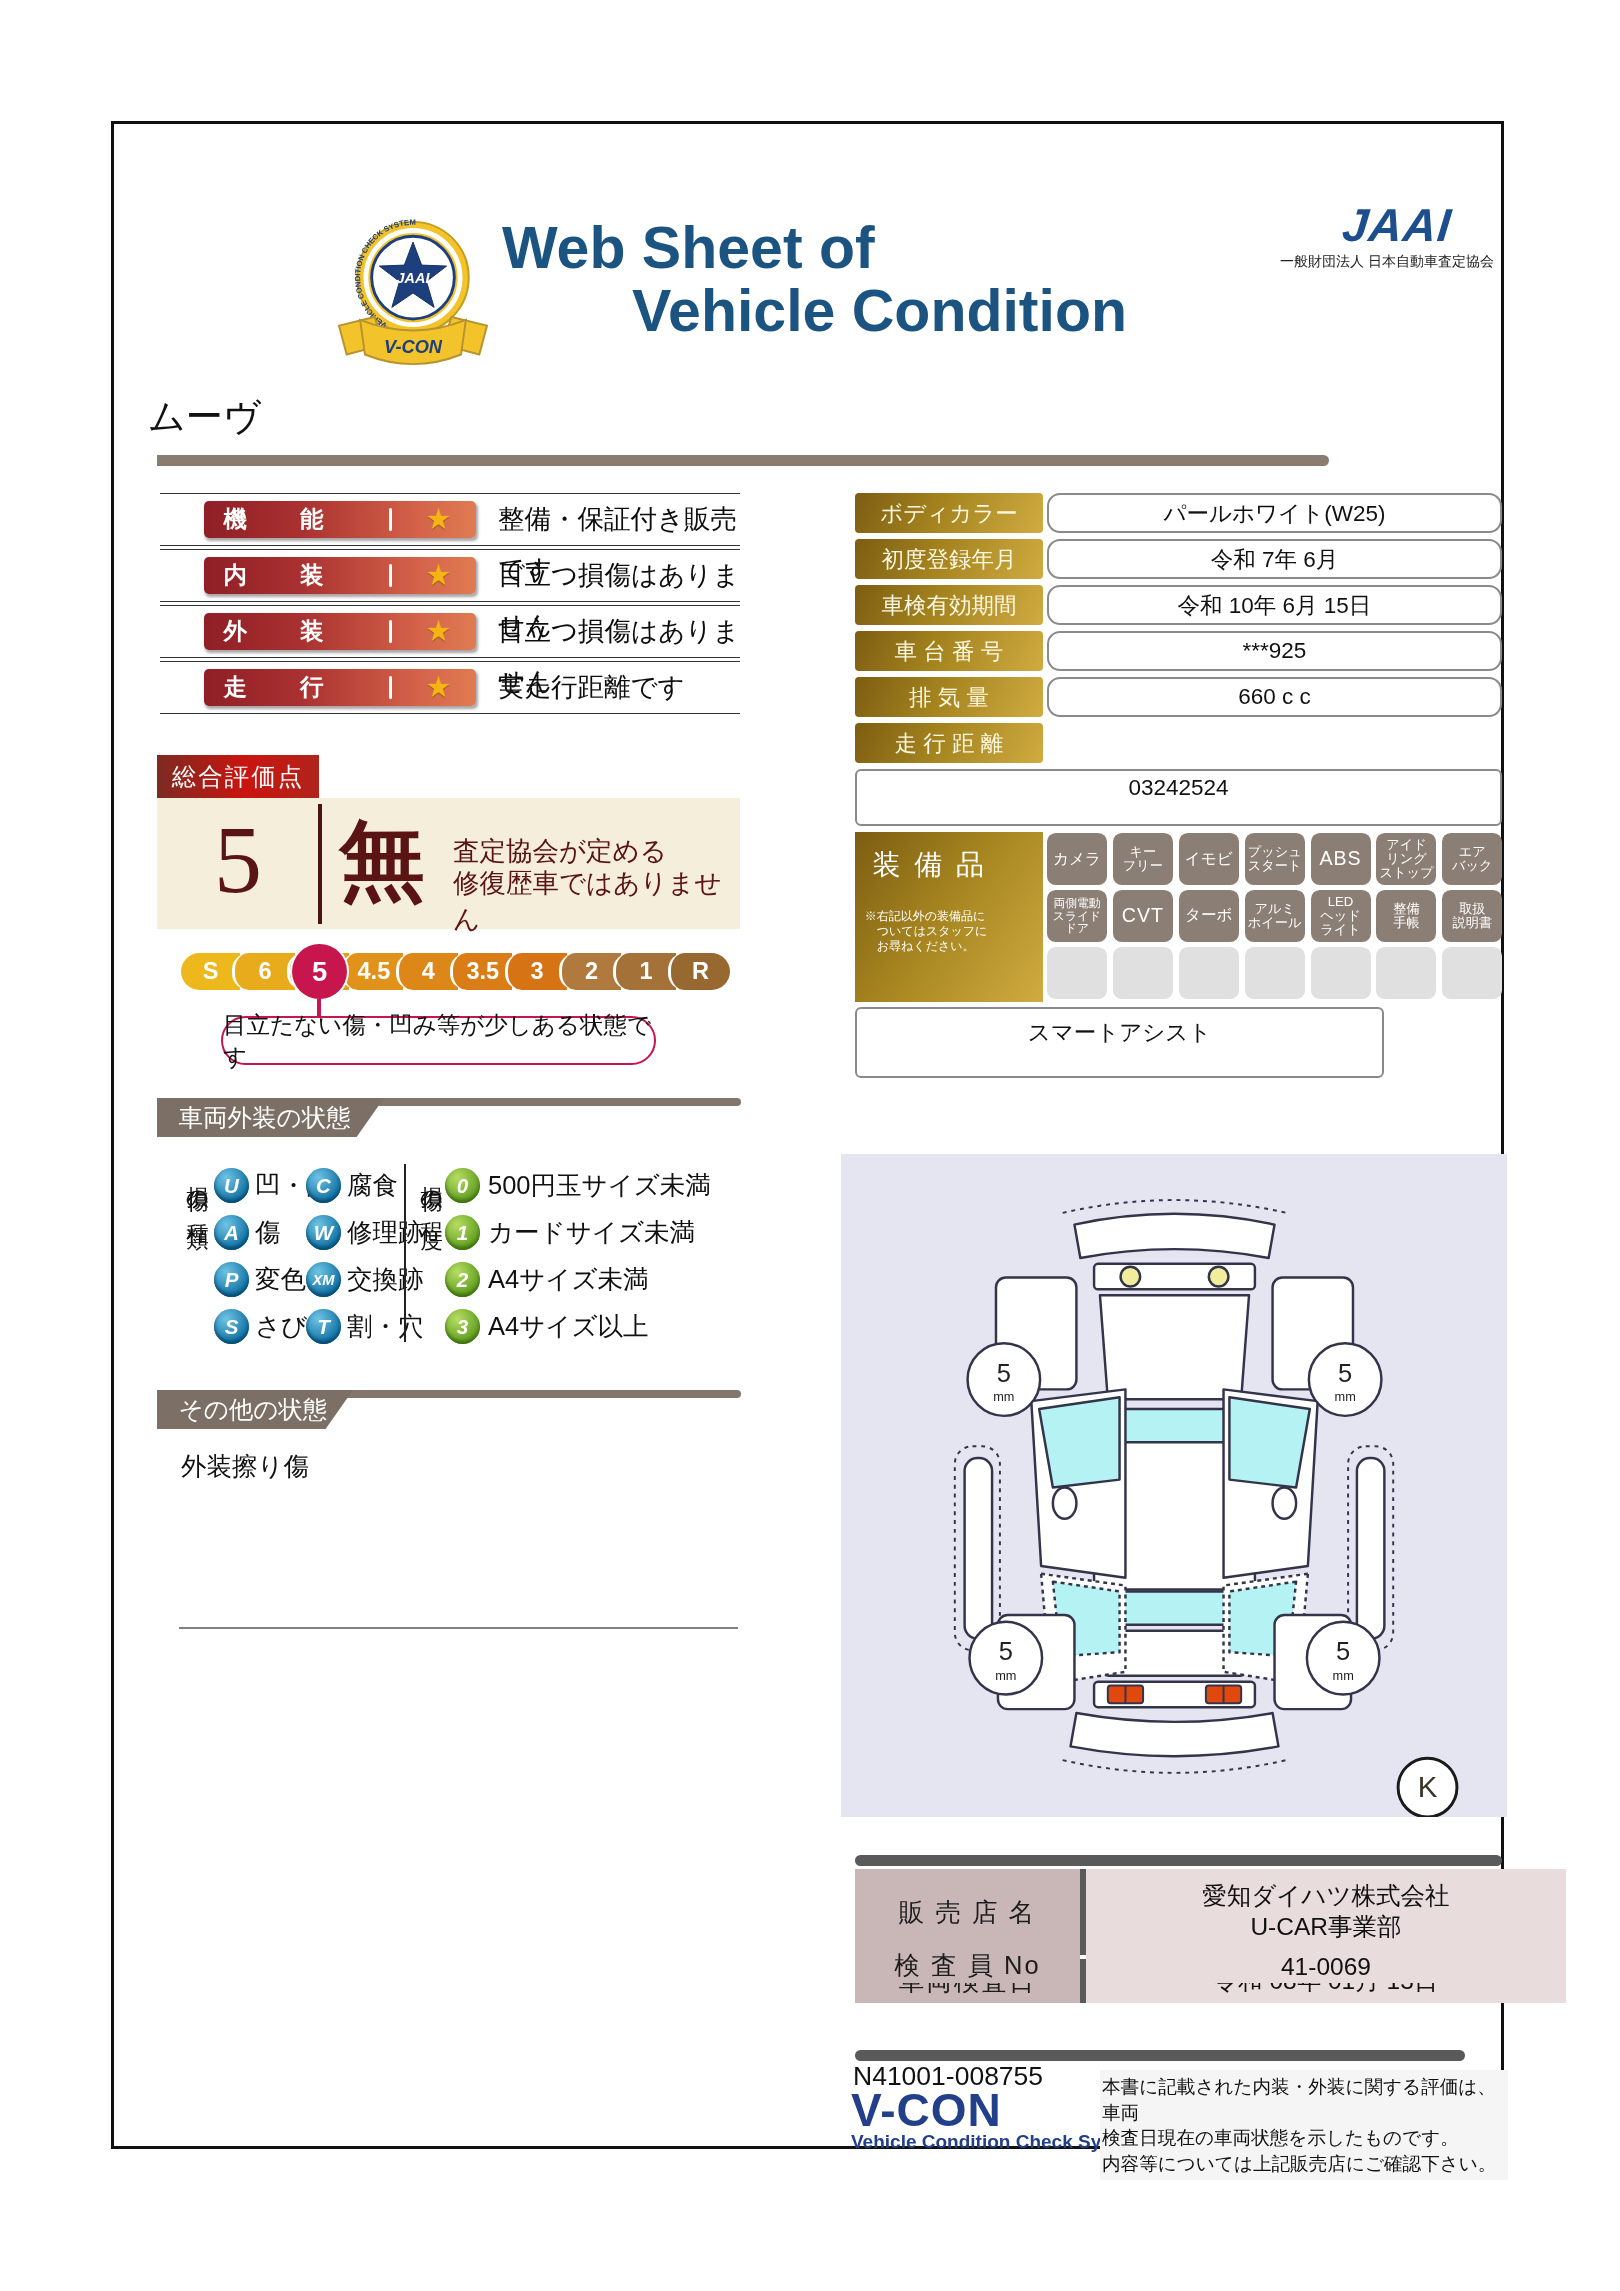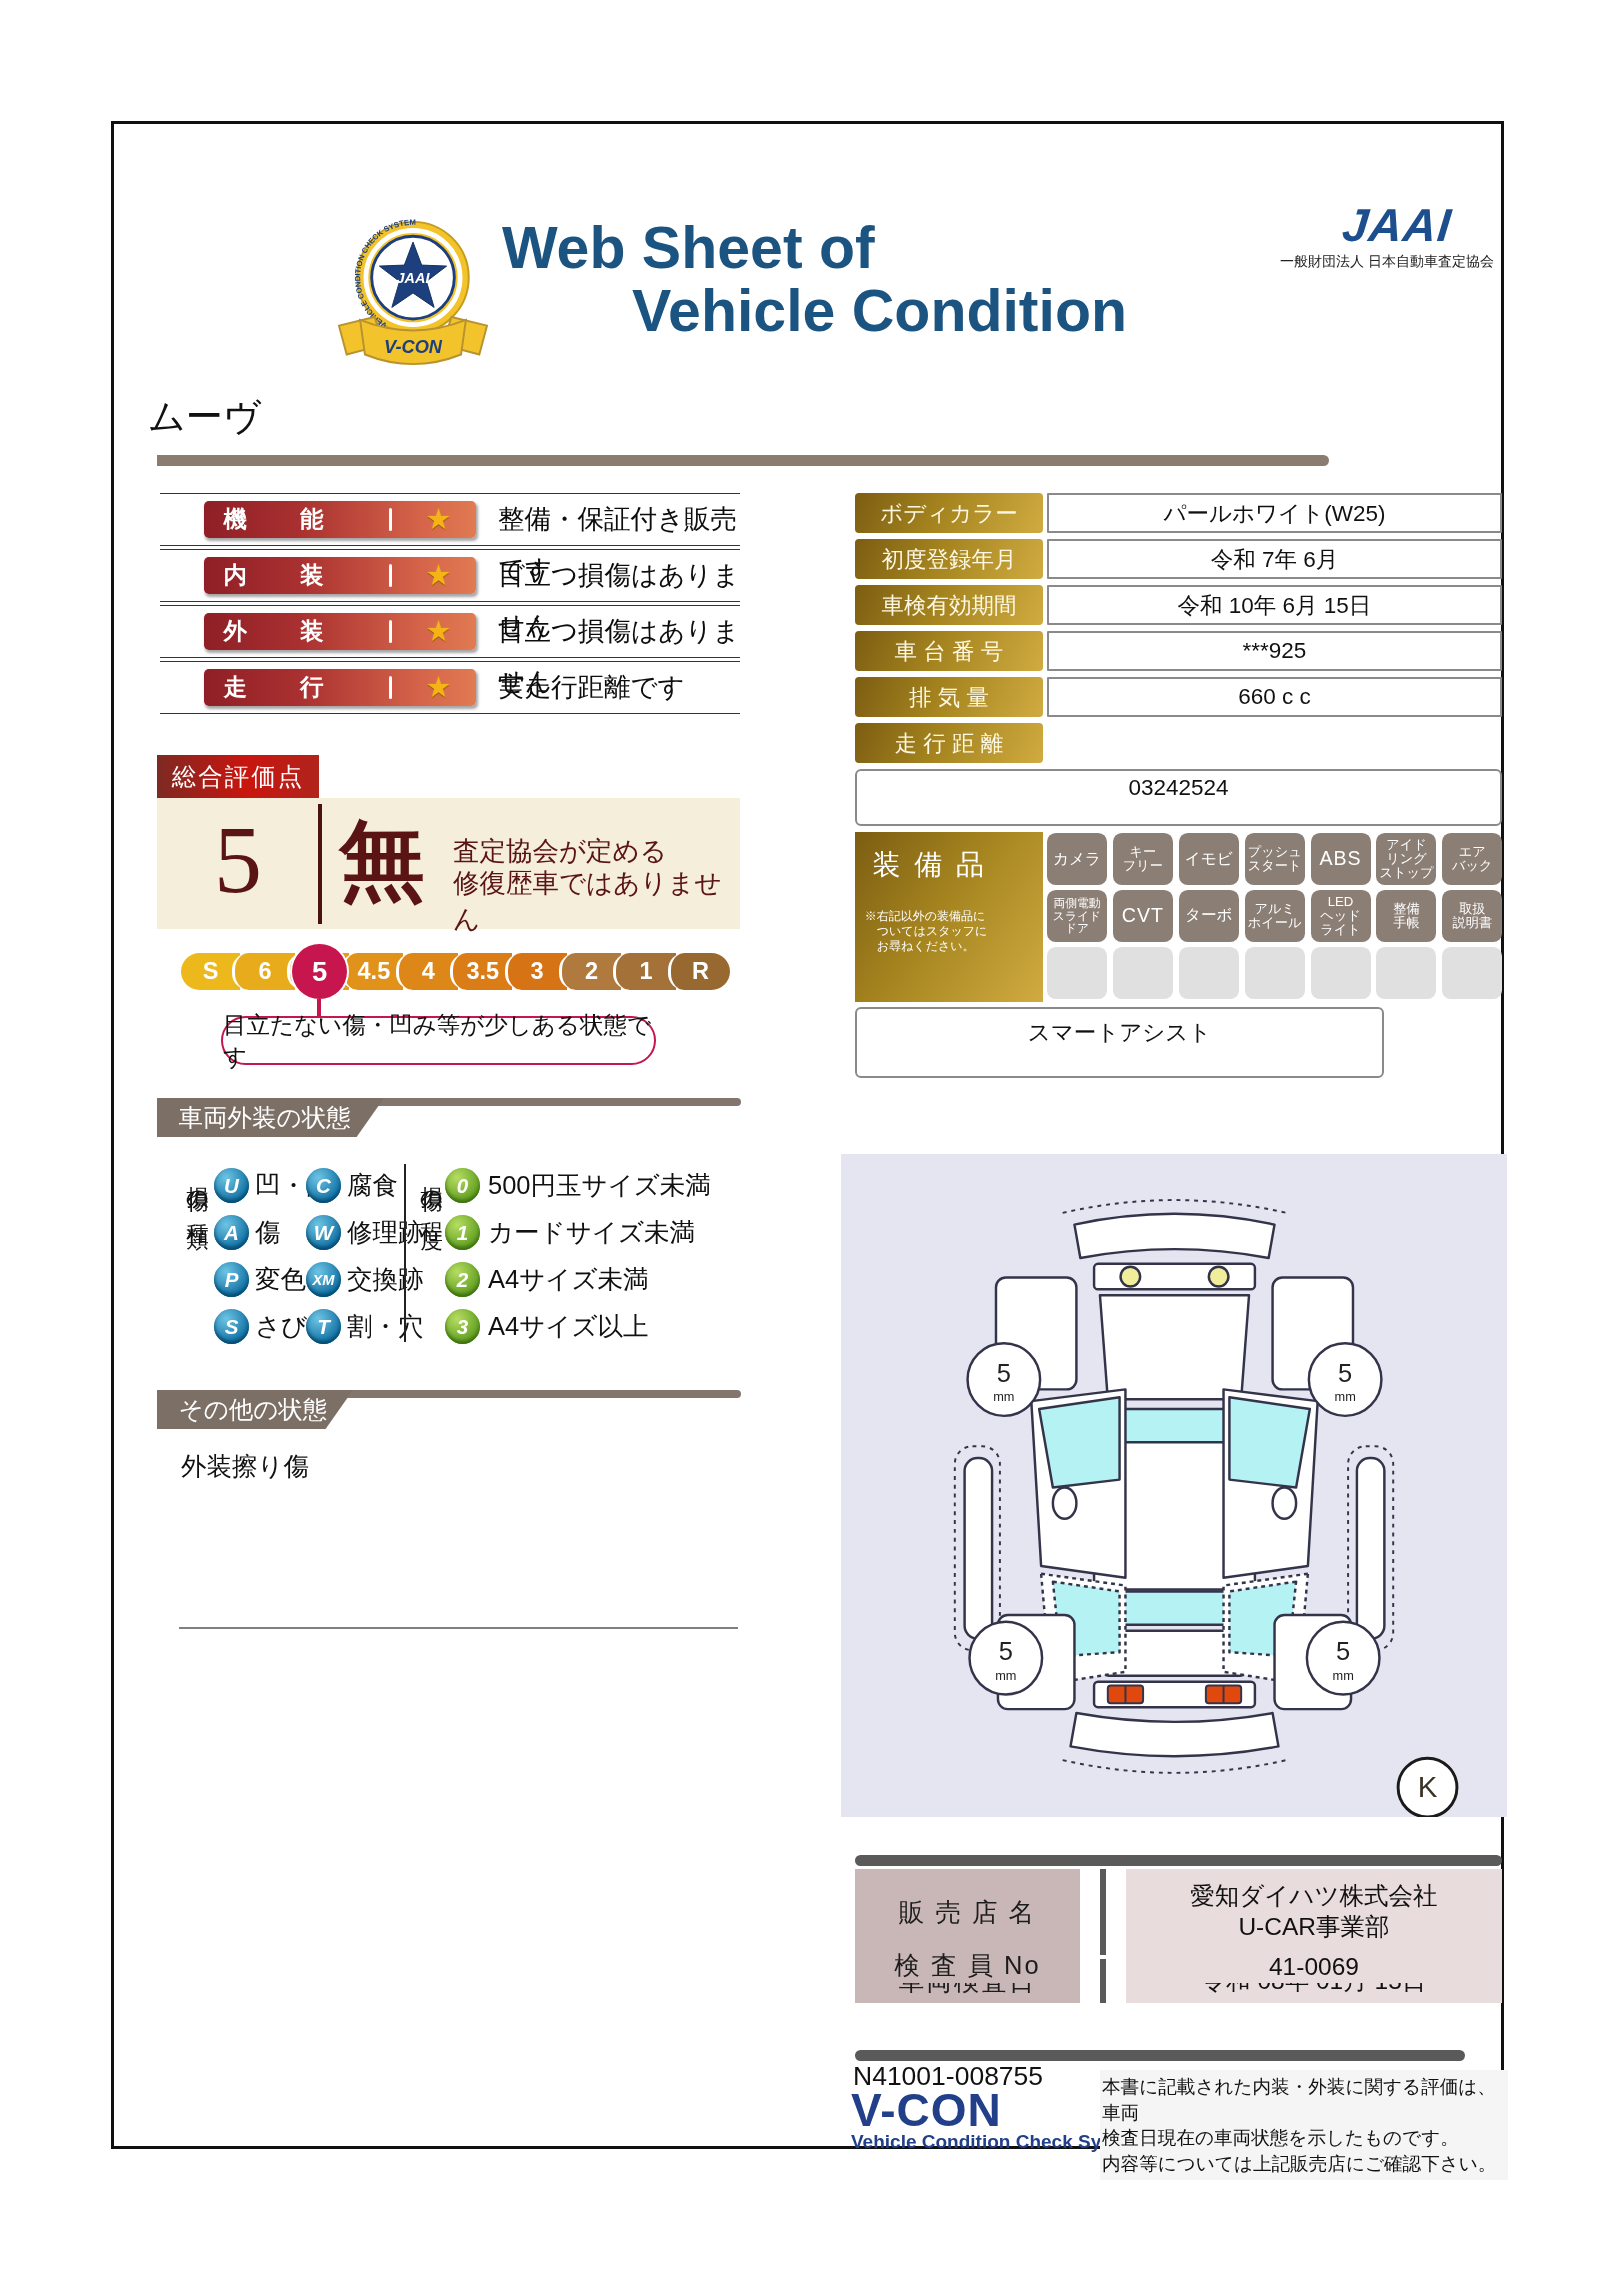--- a/index.html
+++ b/index.html
@@ -51,38 +51,38 @@
   
   .vlabel{writing-mode:vertical-rl;font-size:22.5px;letter-spacing:3.9px;color:#111;}
   .leg-circle{width:35px;height:35px;border-radius:50%;display:flex;align-items:center;justify-content:center;color:#fff;font-weight:bold;font-size:20.6px;font-style:italic;}
   .blue{background:radial-gradient(circle at 35% 28%,#6ec4e4,#0d6da0 75%);box-shadow:inset 0 -2.9px 3.9px #064a70;}
   .green{background:radial-gradient(circle at 35% 28%,#b6dd62,#5c9b1e 75%);box-shadow:inset 0 -2.9px 3.9px #3d6e0e;}
   .leg-label{font-size:25.5px;color:#111;line-height:35px;}
   .leg-sm{font-size:14.7px;}
   
   .info-row{left:855px;width:647px;height:40px;display:flex;}
   .info-label{width:188px;background:linear-gradient(115deg,#7c5d12 0%,#a5841f 45%,#d0ab41 100%);border-radius:3.9px;color:#fdf8e2;font-size:22.5px;display:flex;align-items:center;justify-content:center;}
-  .info-value{flex:1;margin-left:3.9px;background:#fff;border:2px solid #8a8a8a;border-radius:1px;display:flex;align-items:center;justify-content:center;font-size:22.5px;color:#111;}
+  .info-value{flex:1;margin-left:3.9px;background:#fff;border:2px solid #8a8a8a;border-radius:13px;display:flex;align-items:center;justify-content:center;font-size:22.5px;color:#111;}
   #info-ref{left:855px;top:769px;width:647px;height:57px;background:#fff;border:2px solid #8a8a8a;border-radius:5.9px;box-sizing:border-box;text-align:center;font-size:22.5px;padding-top:3.9px;}
   
   #equip-gold{left:855px;top:832px;width:188px;height:170px;background:linear-gradient(125deg,#7c5d12 0%,#a5841f 45%,#d0ab41 100%);color:#fff;}
   #equip-title{margin:13.7px 0 0 17.6px;font-size:28px;letter-spacing:13.7px;font-weight:500;}
   #equip-note{margin:25.5px 0 0 9.8px;font-size:12px;line-height:1.25;white-space:pre-line;}
   #equip-grid{left:1047px;top:833px;width:457px;display:grid;grid-template-columns:repeat(7,60px);grid-auto-rows:52px;gap:4.9px 5.9px;}
   .badge{background:#8b7e75;border-radius:8.8px;color:#fff;display:flex;align-items:center;justify-content:center;text-align:center;font-size:13.2px;line-height:1.08;white-space:pre-line;}
   .badge.b1{font-size:15.7px;}
   .badge.bx{font-size:19.6px;letter-spacing:1px;}
   .badge.bs{font-size:11.8px;}
   .badge.empty{background:#e0e0e0;}
   #smart-assist{left:855px;top:1007px;width:529px;height:71px;background:#fff;border:2px solid #8a8a8a;border-radius:5.9px;box-sizing:border-box;text-align:center;font-size:22.5px;padding-top:7.8px;}
   
   #diagram{left:841px;top:1154px;width:666px;height:663px;background:#e5e5f2;}
   
   .bar{background:#5a5a5a;border-radius:5.9px;height:10.8px;}
-  .dealer-row{left:855px;width:647px;display:flex;gap:20px;}
+  .dealer-row{left:855px;width:711px;display:flex;}
   .dealer-label{width:225px;background:#c9b6b6;display:flex;align-items:center;justify-content:center;font-size:25.5px;letter-spacing:2px;color:#1c1c1c;}
   .dealer-sep{width:5.9px;background:#5a5a5a;}
   .dealer-value{flex:1;background:#e9dcdc;display:flex;align-items:center;justify-content:center;font-size:24.5px;color:#111;text-align:center;white-space:pre-line;line-height:1.25;}
   
   #doc-no{left:853px;top:2061px;font-size:26.5px;color:#111;}
   #brand{left:851px;top:2083px;font-size:46px;font-weight:900;color:#223f8a;letter-spacing:1px;}
   #brand-sub{left:851px;top:2131px;font-size:19px;font-weight:bold;color:#223f8a;}
   #disclaimer{left:1100px;top:2070px;width:404px;font-size:18.6px;line-height:1.38;color:#111;background:#f5f5f5;padding:3.9px 2px;white-space:pre-line;}
 </style>
 </head>

